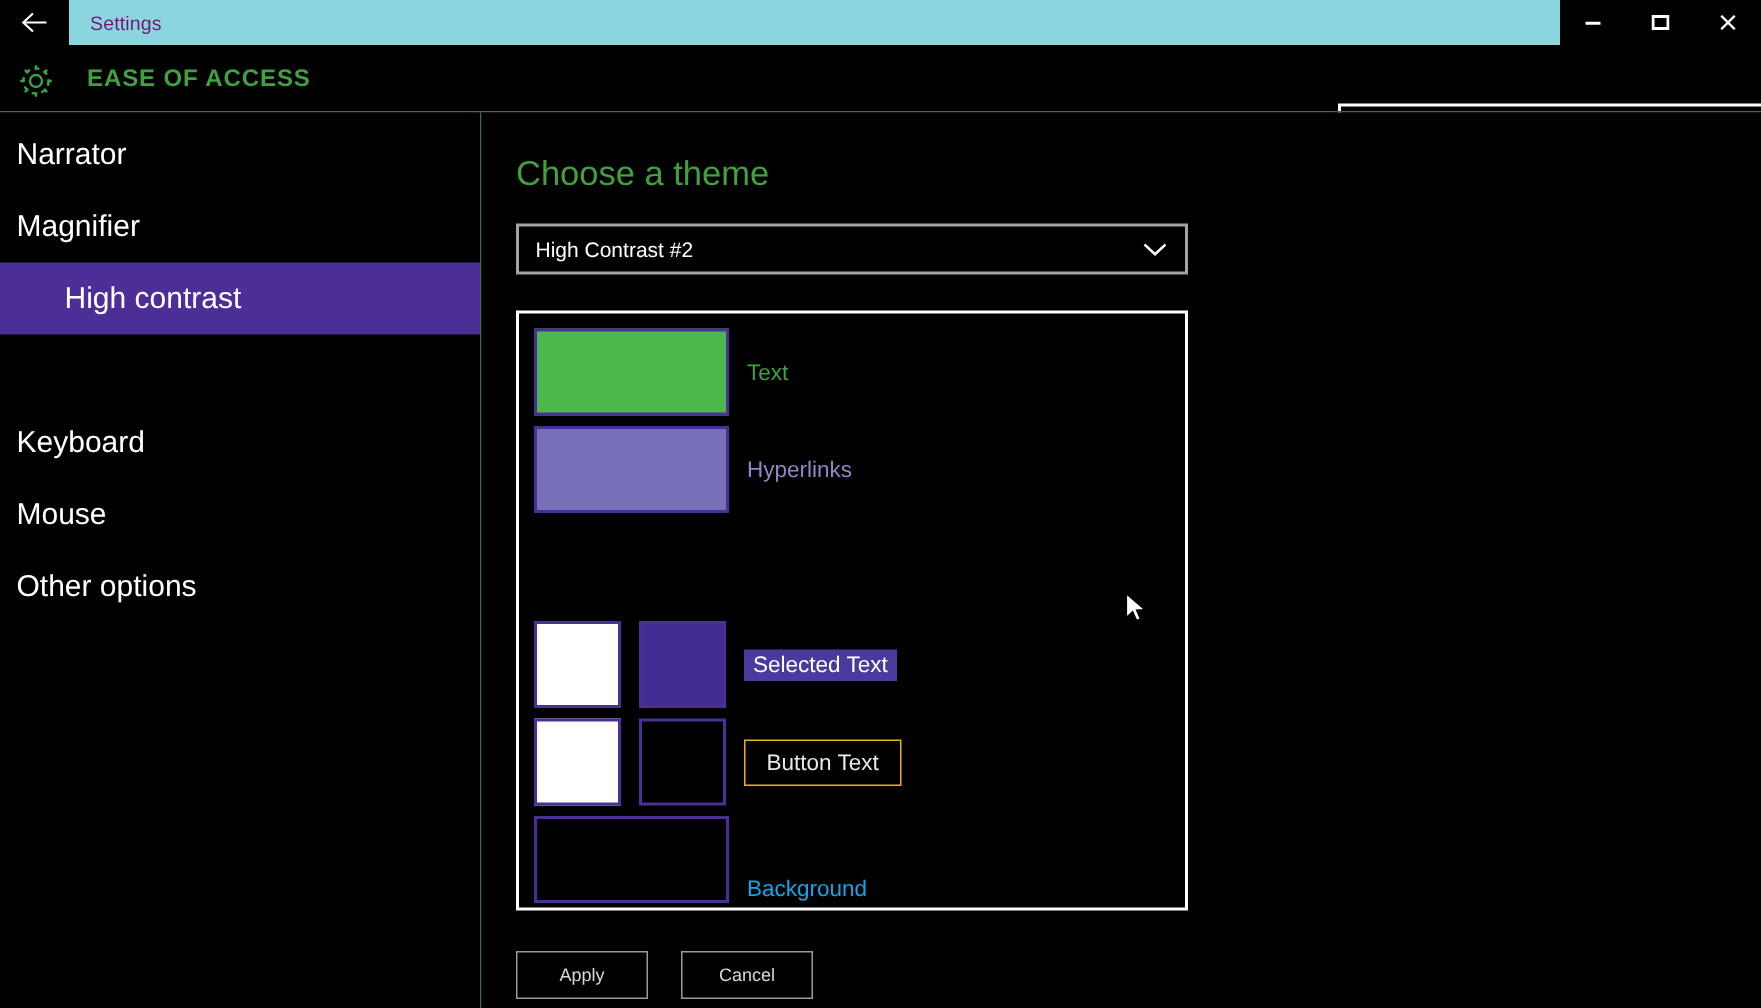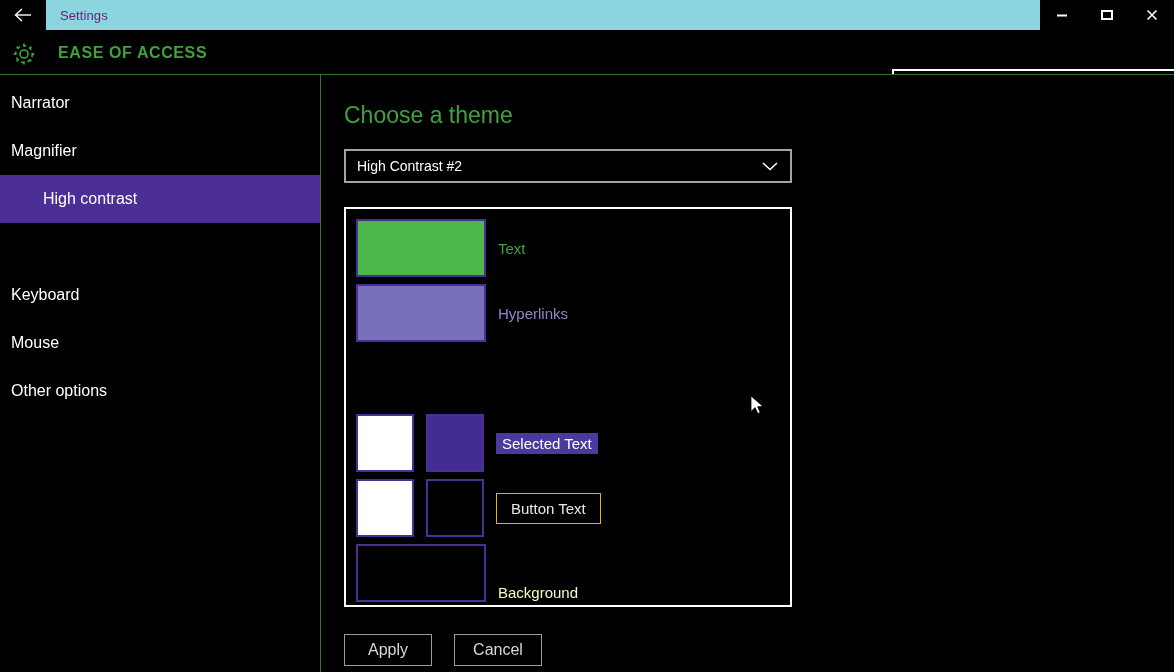--- a/index.html
+++ b/index.html
@@ -134,21 +134,21 @@
   .nav-item {
     position: absolute;
     left: 0;
     width: 320px; height: 48px;
     display: flex;
     align-items: center;
     box-sizing: border-box;
   }
   .nav-item .nav-label {
     margin-left: 11px;
-    font-size: 16px;
+    font-size: 20px;
     color: #ffffff;
   }
   .nav-item.selected { background: #4b2f96; padding-left: 32px; }
 
   
   .main {
     position: absolute;
     left: 321px; top: 75px;
     width: 853px; height: 597px;
     background: #000000;
@@ -214,35 +214,35 @@
     color: #ffffff;
     background: #4a3a9e;
     padding: 2px 6px;
   }
   .label-button {
     color: #e8e8e8;
     border: 1px solid #eab308;
     padding: 6px 14px;
     background: #000000;
   }
-  .label-background { color: #fef9c3; margin-top: 38px; }
+  .label-background { color: #0ea5e9; margin-top: 38px; }
 
   
   .actions {
     position: absolute;
     left: 23px; top: 559px;
     display: flex;
   }
   .action-btn {
     width: 88px; height: 32px;
     border: 1px solid #9a9a9a;
     background: #000000;
     color: #d8d8d8;
     font-family: "Liberation Sans", sans-serif;
-    font-size: 16px;
+    font-size: 12px;
     display: flex;
     align-items: center;
     justify-content: center;
     box-sizing: border-box;
     cursor: default;
   }
   .action-btn + .action-btn { margin-left: 22px; }
 
   
   .cursor {

